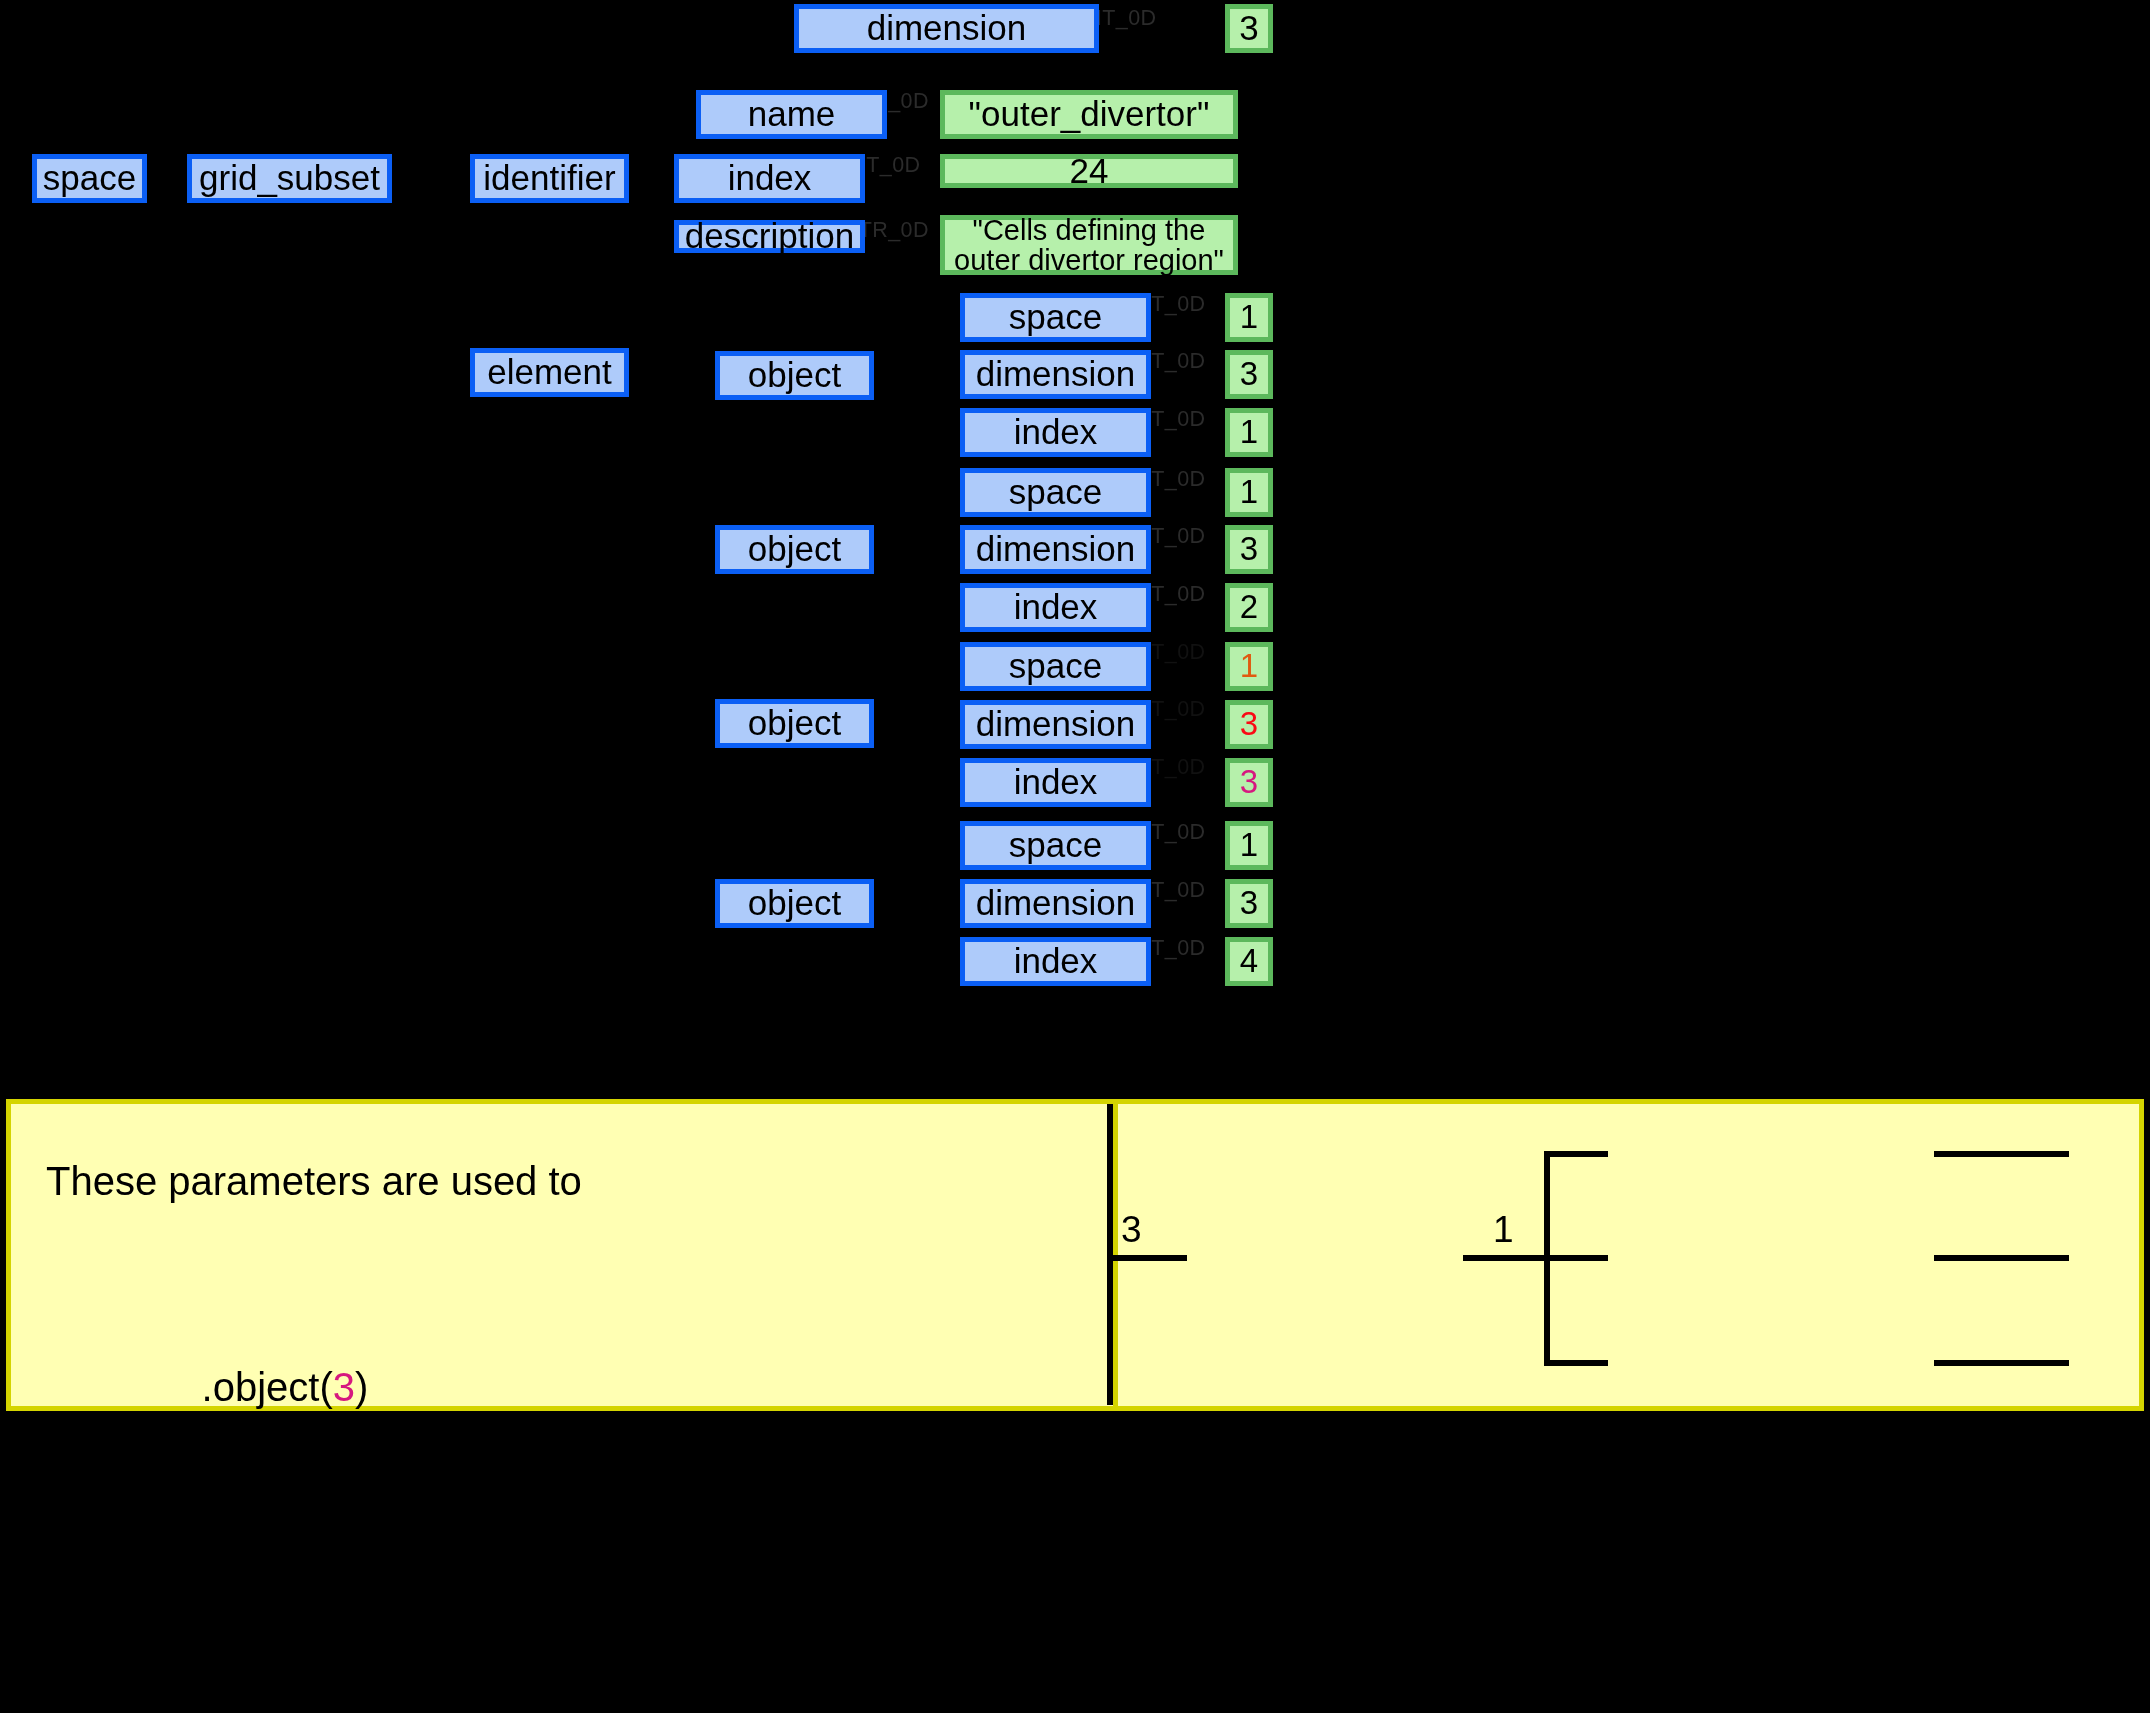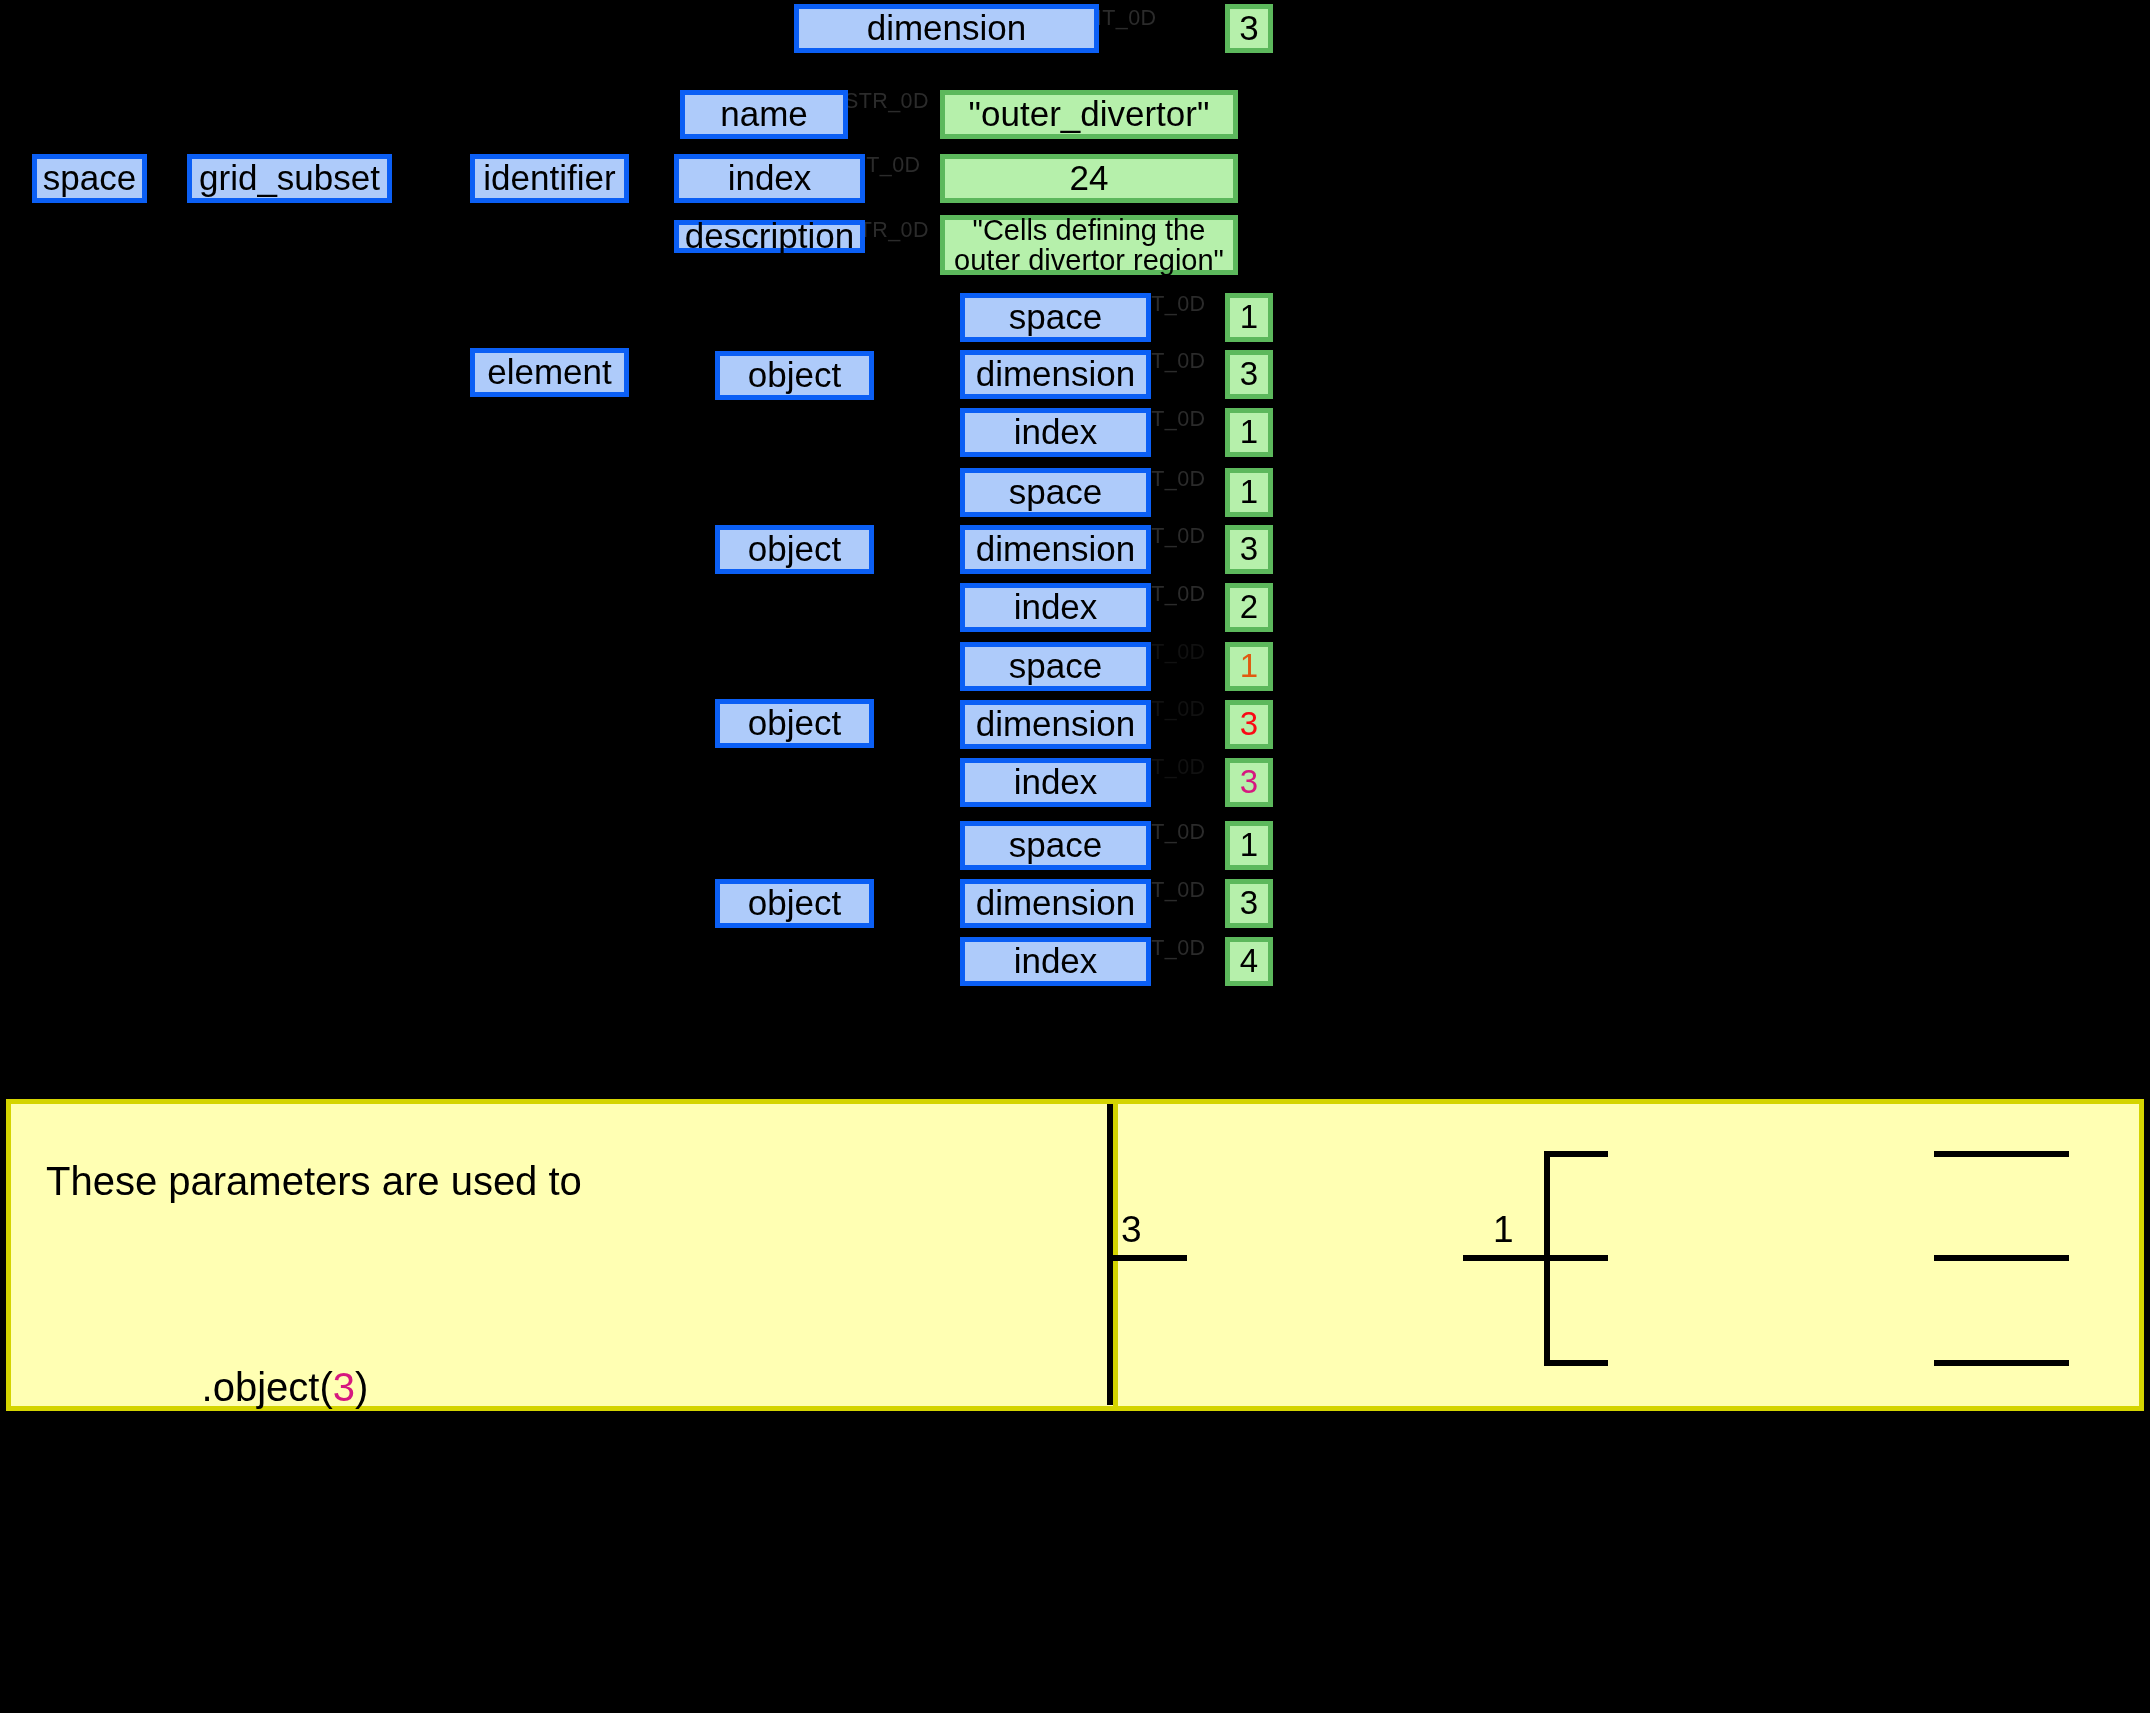--- a/index.html
+++ b/index.html
@@ -76,33 +76,33 @@
   <div class="box blue" style="left:4px; top:154px; width:115px; height:49px;">
     <span>space</span>
   </div>
   <div class="box blue" style="left:159px; top:154px; width:205px; height:49px;text-align:right;">
     <span>grid_subset</span>
   </div>
   <div class="box blue" style="left:442px; top:154px; width:159px; height:49px;">
     <span>identifier</span>
   </div>
 
-  <div class="box blue" style="left:652px; top:90px; width:168px; height:49px;">
+  <div class="box blue" style="left:668px; top:90px; width:191px; height:49px;">
     <span>name</span>
   </div>
   <div class="tlab" style="left:844px; top:89px;">STR_0D</div>
   <div class="box green" style="left:912px; top:90px; width:298px; height:49px;">
     <span>"outer_divertor"</span>
   </div>
 
   <div class="box blue" style="left:646px; top:154px; width:191px; height:49px;">
     <span>index</span>
   </div>
   <div class="tlab" style="left:844px; top:153px;">INT_0D</div>
-  <div class="box green" style="left:912px; top:154px; width:298px; height:49px;justify-content:center;">
+  <div class="box green" style="left:912px; top:154px; width:298px; height:34px;justify-content:center;">
     <span>24</span>
   </div>
 
   <div class="box blue" style="left:646px; top:220px; width:191px; height:33px;">
     <span>description</span>
   </div>
   <div class="tlab" style="left:844px; top:218px;">STR_0D</div>
   <div class="box green" style="left:912px; top:215px; width:298px; height:60px; font-size:29px;">
     <span>"Cells defining the outer divertor region"</span>
   </div>

